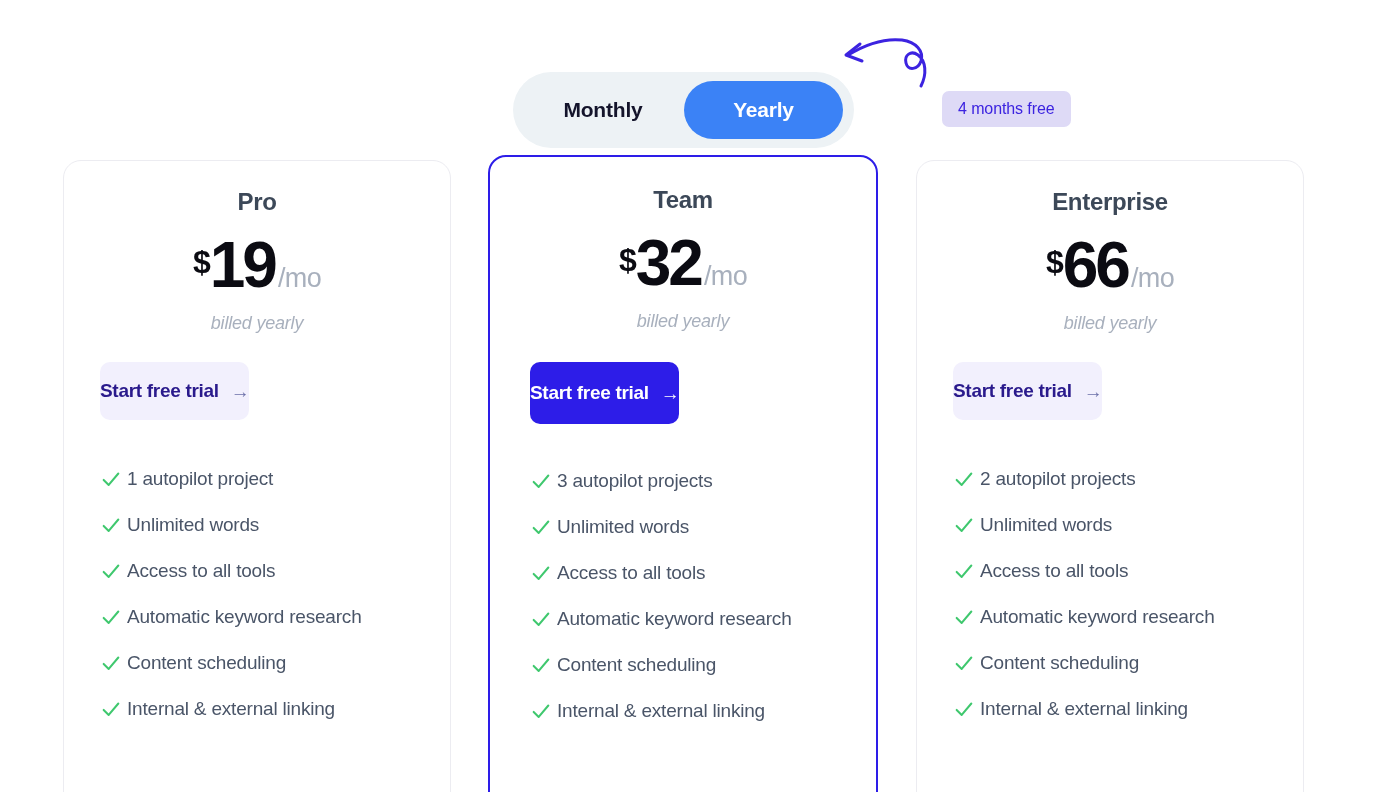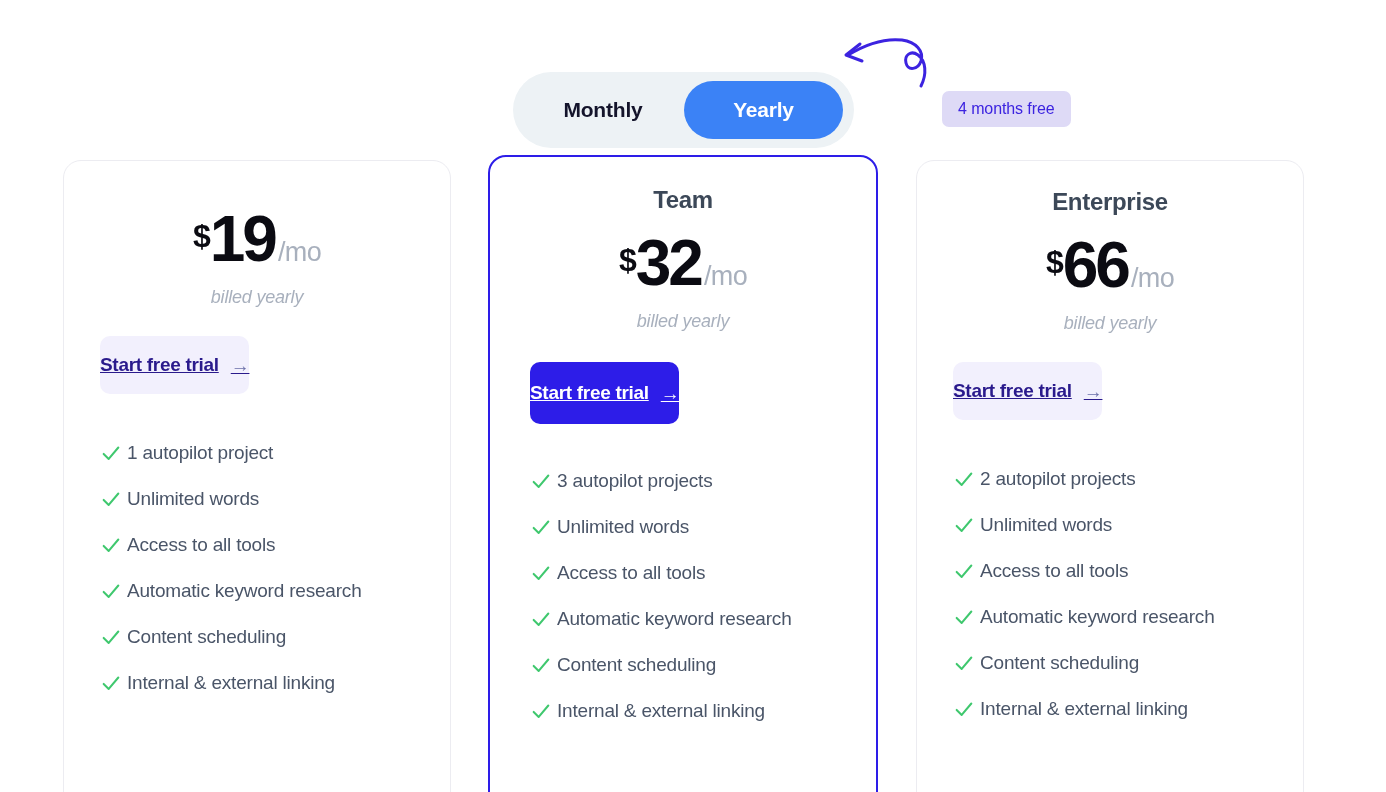--- a/index.html
+++ b/index.html
@@ -183,21 +183,20 @@
     height: 58px;
     margin: 28px 36px 0 36px;
     border-radius: 10px;
     font-size: 19px;
     font-weight: bold;
     letter-spacing: -0.3px;
     cursor: pointer;
     user-select: none;
     border: none;
     font-family: inherit;
-    text-decoration: underline;
   }
 
   .cta.secondary {
     background: #f2f0fd;
     color: #2a1a8c;
   }
 
   .cta.primary {
     background: #2d1de8;
     color: #ffffff;
@@ -261,20 +260,21 @@
   </svg>
 
   <div class="promo-badge">
     <span>4 months free</span>
   </div>
 </div>
 
 <div class="cards">
 
   <div class="card pro">
+    <div class="card-title">Pro</div>
 
     <div class="price-row">
       <span class="currency">$</span>
       <span class="amount">19</span>
       <span class="per">/mo</span>
     </div>
 
     <div class="billed">billed yearly</div>
 
     <button class="cta secondary">

